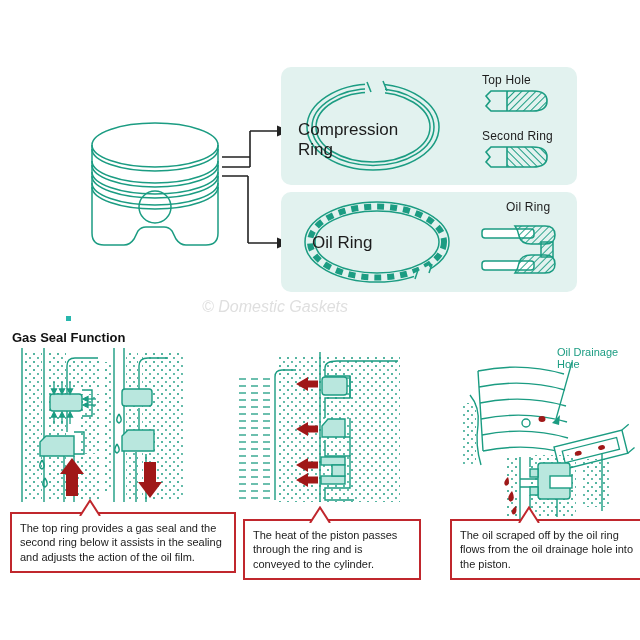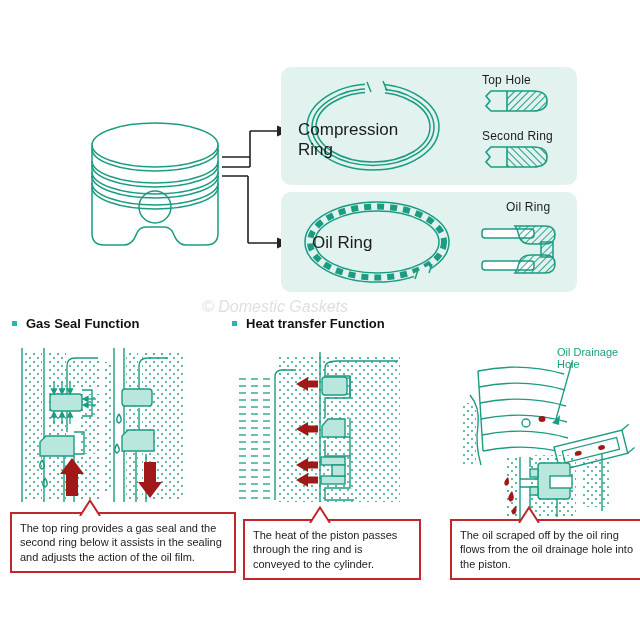--- a/index.html
+++ b/index.html
@@ -2,21 +2,21 @@
 <html><head>
 <meta charset="utf-8">
 <style>
   html,body{margin:0;padding:0;}
   body{font-family:"Liberation Sans", sans-serif; background:#fff;}
   #stage{position:relative;width:640px;height:640px;background:#fff;overflow:hidden;}
   .abs{position:absolute;}
   .panel{background:#e2f2ef;border-radius:10px;}
   .panel-label{color:#1c1c1c;font-size:12px;letter-spacing:.2px;}
   .ring-center-label{color:#1c1c1c;font-size:17px;text-align:left;}
-  .sec-head{display:flex;align-items:center;gap:9px;font-size:13px;font-weight:bold;color:#111;}
+  .sec-head{display:flex;align-items:center;gap:9px;font-size:13px;font-weight:bold;color:#111;flex-direction:column;}
   .bullet{width:5px;height:5px;background:#28b7ad;display:inline-block;flex:0 0 auto;}
   .callout{background:#fff;border:2px solid #c0272d;color:#1c1c1c;font-size:11px;line-height:1.3;padding:7px 8px;box-sizing:border-box;}
   .pointer{position:absolute;top:-15px;}
   .watermark{font-size:16px;font-weight:normal;font-style:italic;color:#dcdcdc;
     text-shadow:1px 1px 0 #fff,-1px -1px 0 #fff,1px -1px 0 #fff,-1px 1px 0 #fff;opacity:.9;z-index:5;}
   .teal-note{color:#1b9c82;font-size:11px;margin-left:21px;}
   svg{display:block;}
 </style>
 </head>
 <body>
@@ -111,24 +111,20 @@
         <rect x="62" y="24" width="12" height="15" fill="url(#hatch-oil)"></rect>
       </g>
     </svg>
   </div>
 
   <div class="abs watermark" style="left:202px;top:298px">© Domestic Gaskets</div>
 
   <div class="abs sec-head" style="left:12px;top:316px">
     <span class="bullet"></span>
     <span>Gas Seal Function</span>
-  </div>
-  <div class="abs sec-head" style="left:232px;top:316px">
-    <span class="bullet"></span>
-    <span>Heat transfer Function</span>
   </div>
 
   <svg class="abs" style="left:8px;top:344px" width="190" height="162" viewBox="0 0 190 162">
     <defs>
       <pattern id="gs-dots" width="8" height="8" patternUnits="userSpaceOnUse">
         <circle cx="2" cy="2" r="1" fill="#1b9c82"></circle>
         <circle cx="6" cy="6" r="0.9" fill="#1b9c82"></circle>
       </pattern>
     </defs>
 

